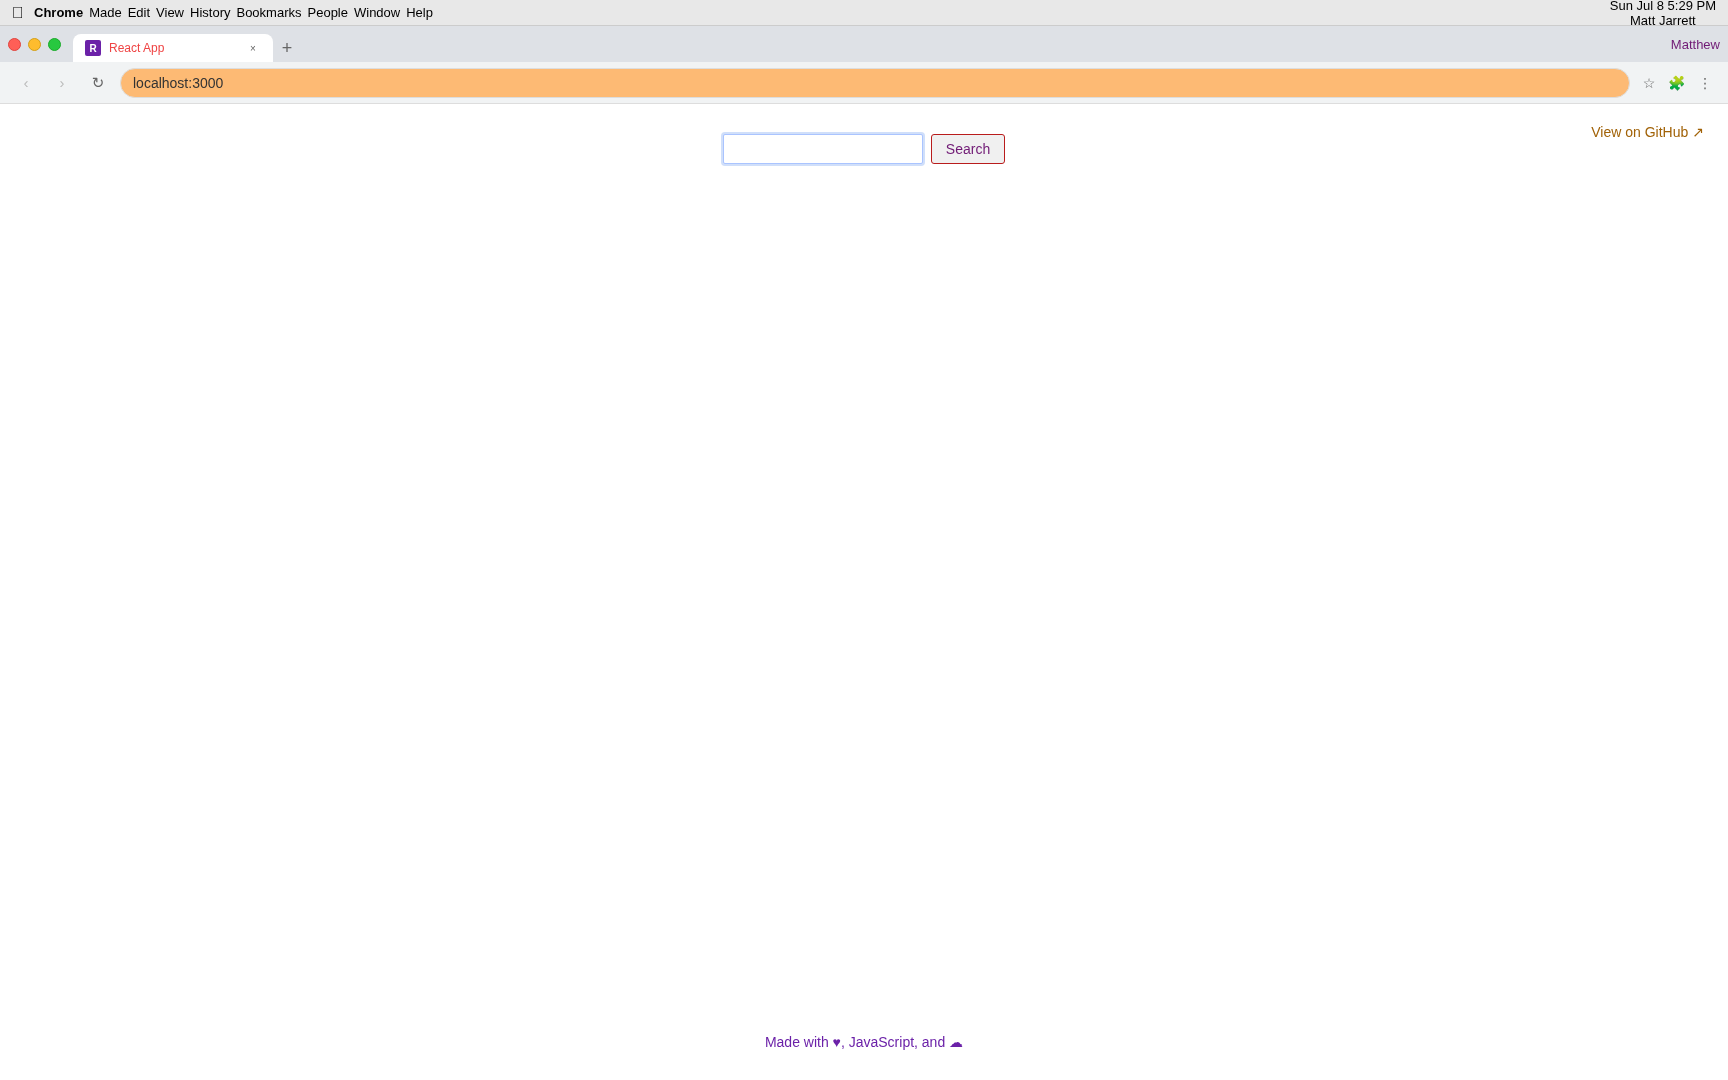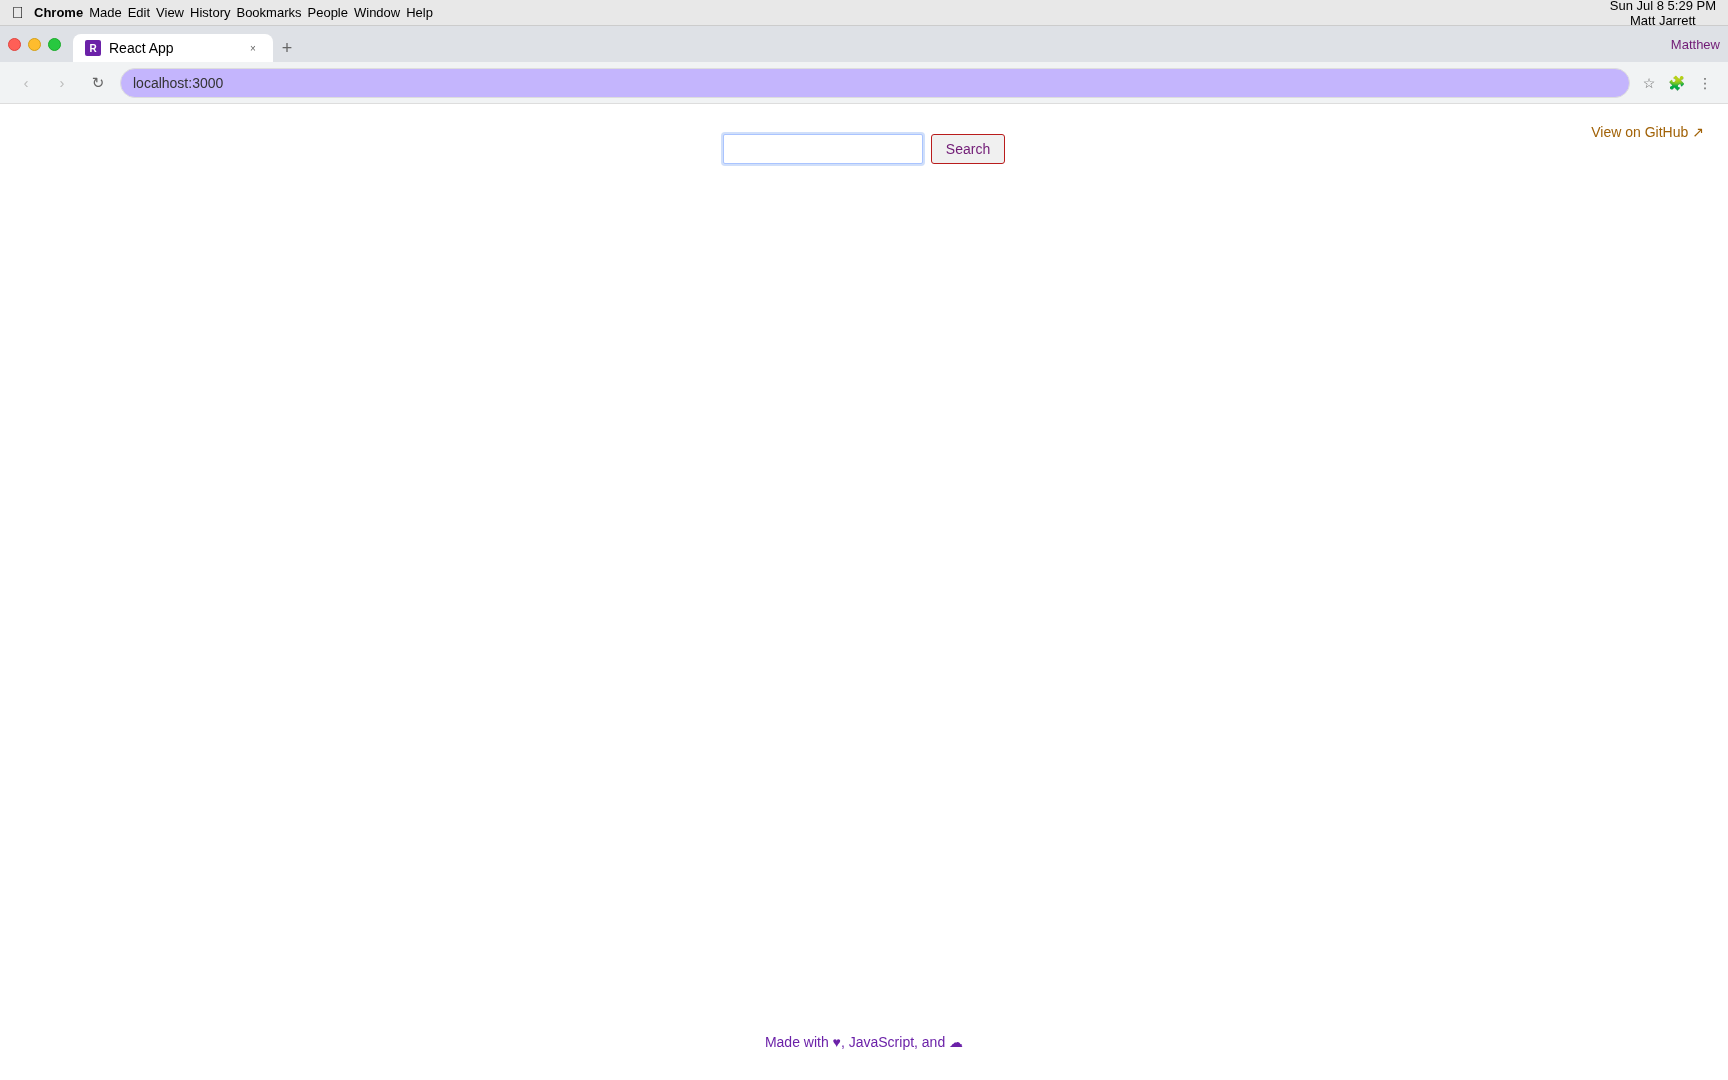--- a/index.html
+++ b/index.html
@@ -93,22 +93,22 @@
       justify-content: center;
       color: white;
       font-size: 10px;
       font-weight: bold;
     }
     .tab-title {
       flex: 1;
       overflow: hidden;
       text-overflow: ellipsis;
       white-space: nowrap;
-      font-size: 14px;
-      color: #000000;
+      font-size: 12px;
+      color: #ef4444;
     }
     .tab-close {
       width: 16px;
       height: 16px;
       border-radius: 50%;
       display: flex;
       align-items: center;
       justify-content: center;
       font-size: 10px;
       color: #666;
@@ -150,21 +150,21 @@
       align-items: center;
       justify-content: center;
       color: #666;
       font-size: 15px;
       cursor: pointer;
     }
     .nav-btn.disabled { color: #bbb; cursor: default; }
     .url-bar {
       flex: 1;
       height: 30px;
-      background: #c4b5fd;
+      background: #fdba74;
       border: 1px solid #ddd;
       border-radius: 15px;
       display: flex;
       align-items: center;
       padding: 0 12px;
       font-size: 14px;
       color: #333;
       gap: 6px;
     }
     .url-text { font-size: 14px; color: #333; }

